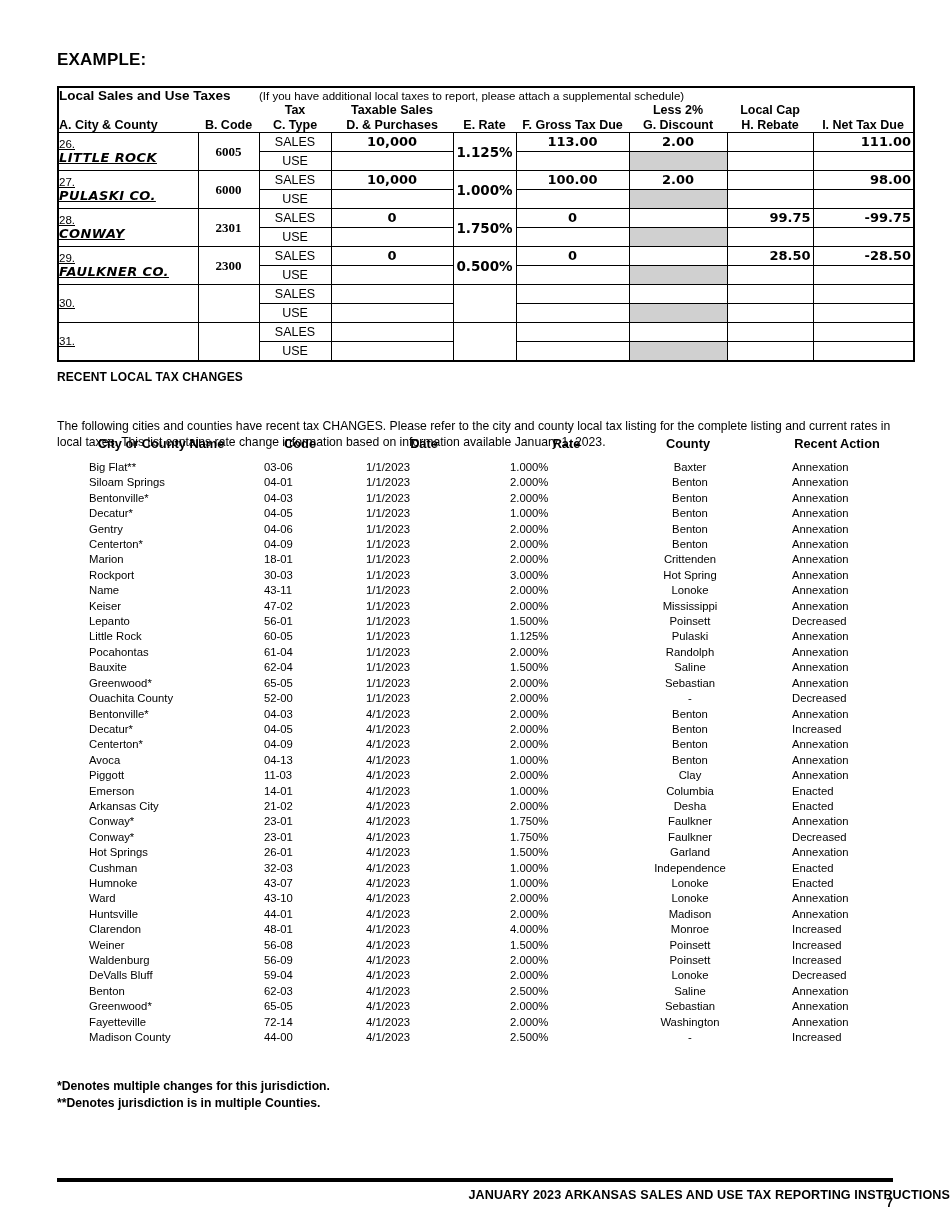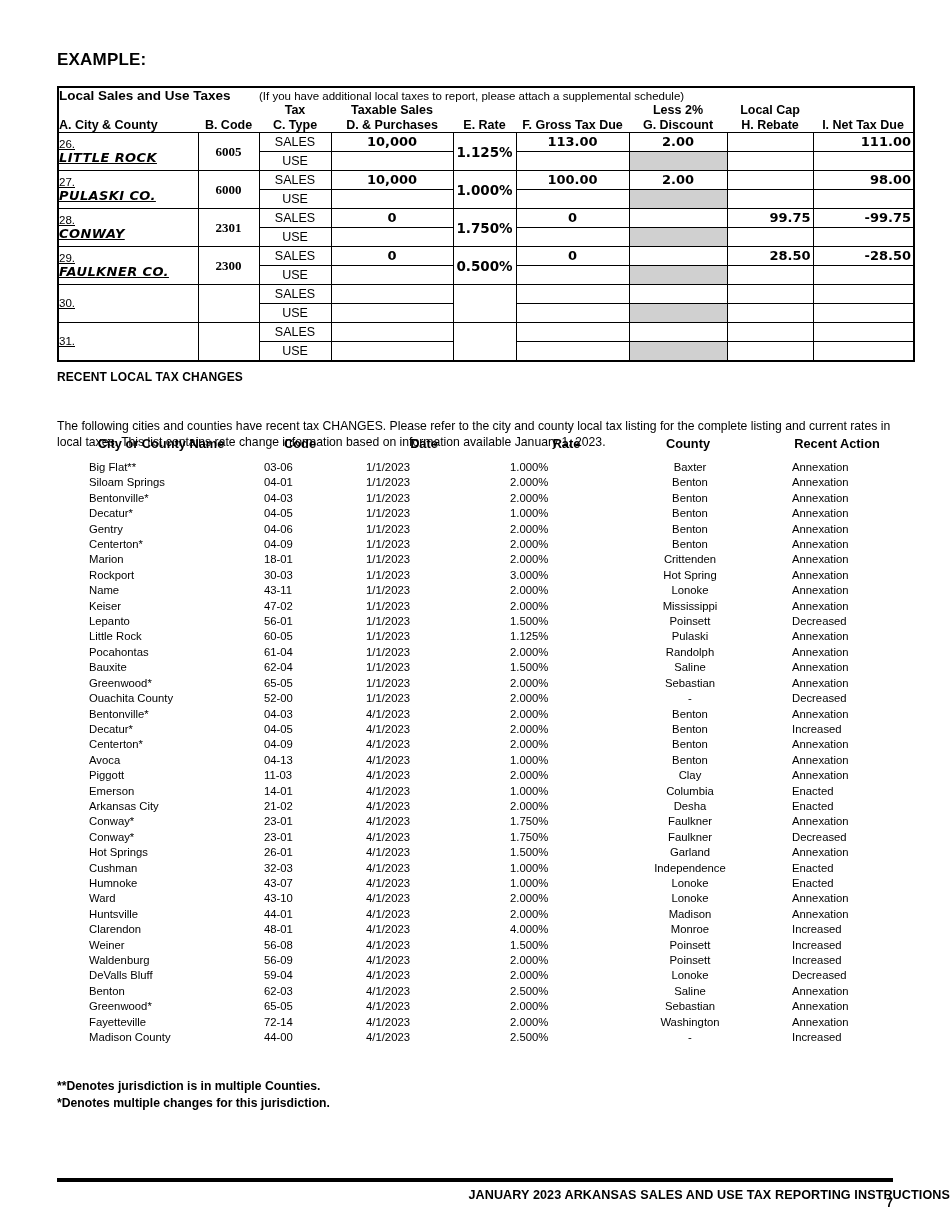--- a/index.html
+++ b/index.html
@@ -765,21 +765,21 @@
             <td class="c-date">4/1/2023</td>
             <td class="c-rate">2.500%</td>
             <td class="c-county">-</td>
             <td class="c-action">Increased</td>
           </tr>
         </tbody>
     </table>
   </div>
 
   <div class="footnotes">
+    <div>*Denotes multiple changes for this jurisdiction.</div>
     <div>**Denotes jurisdiction is in multiple Counties.</div>
-    <div>*Denotes multiple changes for this jurisdiction.</div>
   </div>
 
   <div class="footer-rule"></div>
   <div class="footer-title">JANUARY 2023 ARKANSAS SALES AND USE TAX REPORTING INSTRUCTIONS</div>
   <div class="footer-pageno">7</div>
 
 </div>
 
 </body></html>

